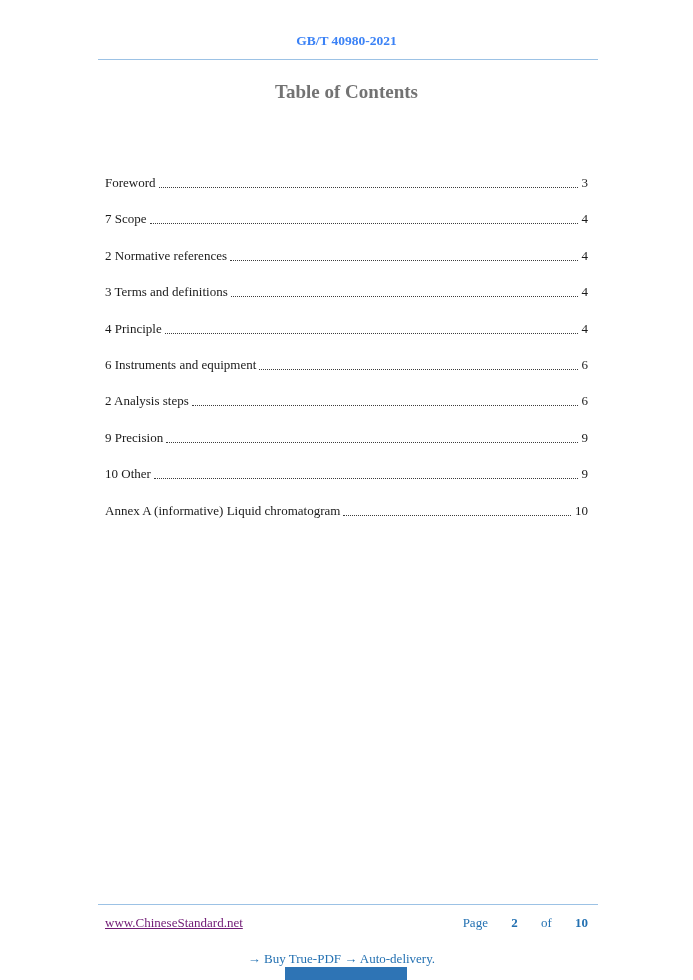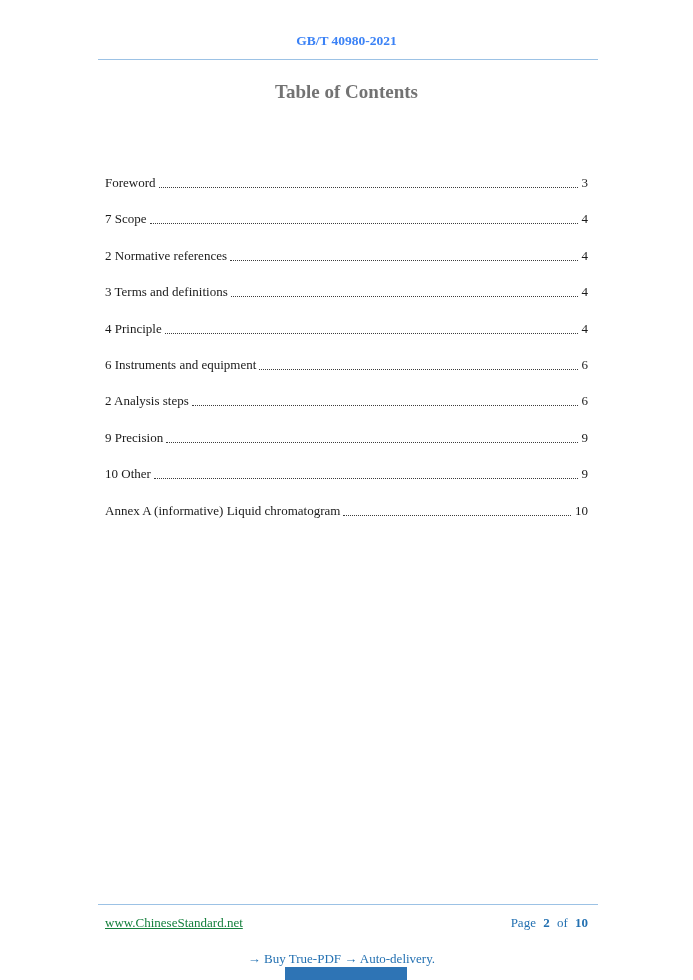--- a/index.html
+++ b/index.html
@@ -74,23 +74,23 @@
     top: 915px; left: 105px; right: 105px;
     display: flex;
     justify-content: space-between;
     align-items: flex-start;
     font-size: 13px;
     line-height: 15px;
     color: #2471b2;
     white-space: nowrap;
   }
   .footer-left { display: flex; align-items: flex-start; }
-  .site-link { text-decoration: underline; color: #15803d; cursor: pointer; }
+  .site-link { text-decoration: underline; color: #701a75; cursor: pointer; }
   .tagline { margin-left: 5px; margin-top: 36px; }
-  .page-indicator span { margin-left: 4px; }
+  .page-indicator span { margin-left: 20px; }
   .page-indicator .num { font-weight: 700; }
   
   .bottom-bar {
     position: absolute;
     left: 285px; bottom: 0;
     width: 122px; height: 13px;
     background: #2e74b5;
   }
 </style>
 </head>

